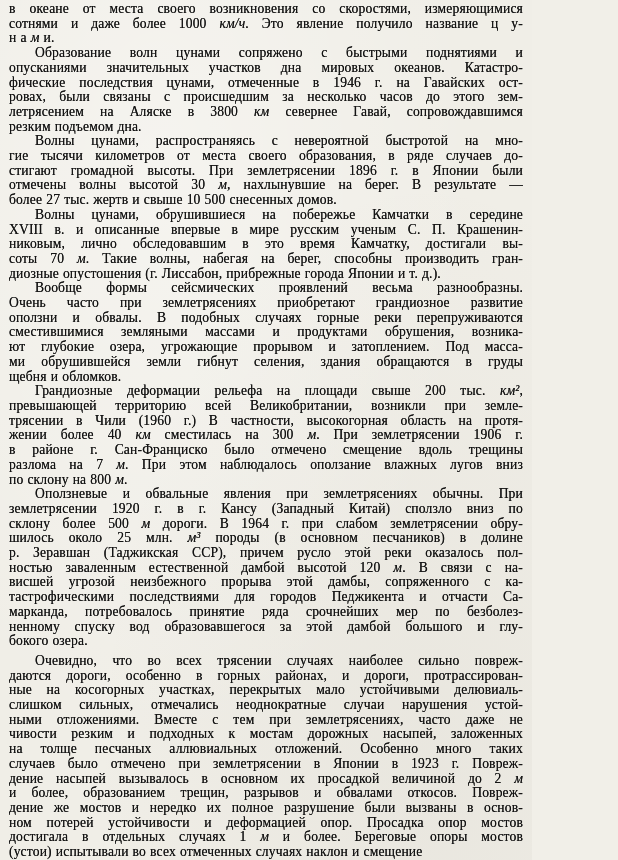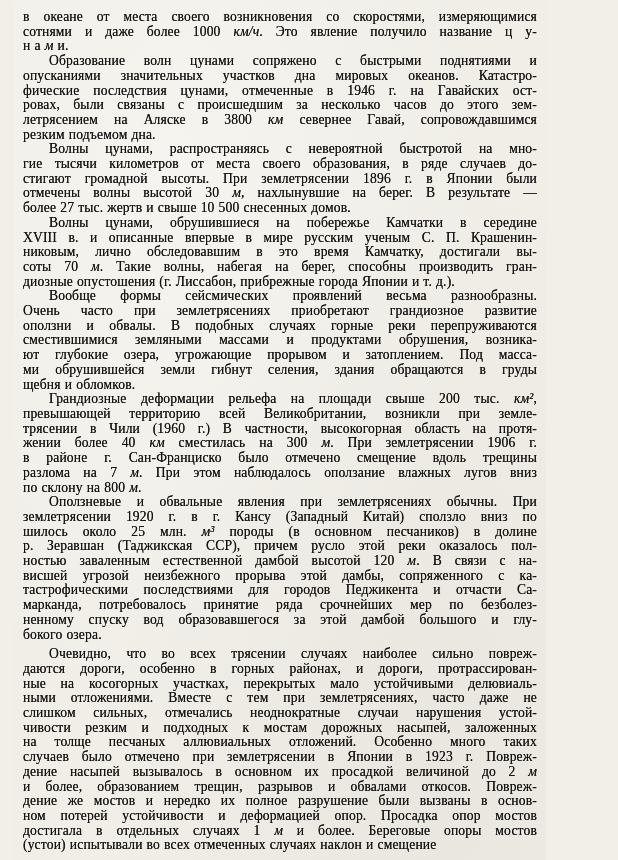--- a/index.html
+++ b/index.html
@@ -9,31 +9,30 @@
   body {
     width: 618px;
     height: 860px;
     background: #f1efe8;
     overflow: hidden;
   }
   .page {
     box-sizing: border-box;
     width: 532px;
     height: 860px;
-    padding: 10px 9px 0 9px;
+    padding: 2px 9px 0 9px;
     background:
       radial-gradient(ellipse at 30% 20%, rgba(255,255,255,0.35), rgba(0,0,0,0) 60%),
       radial-gradient(ellipse at 80% 90%, rgba(120,110,90,0.06), rgba(0,0,0,0) 55%),
       #f0eee7;
     font-family: "Liberation Serif", "DejaVu Serif", serif;
     font-size: 13.6px;
     line-height: 14.7px;
     color: #141414;
     text-shadow: 0 0 0.45px rgba(20,20,20,0.85);
-    margin-left: 14px;
   }
   .paragraph {
     margin: 0;
   }
   .paragraph.space-before {
     margin-top: 5px;
   }
   .line {
     text-align: justify;
     text-align-last: justify;
@@ -98,35 +97,36 @@
         <div class="line">превышающей территорию всей Великобритании, возникли при земле-</div>
         <div class="line">трясении в Чили (1960 г.) В частности, высокогорная область на протя-</div>
         <div class="line">жении более 40 <i>км</i> сместилась на 300 <i>м</i>. При землетрясении 1906 г.</div>
         <div class="line">в районе г. Сан-Франциско было отмечено смещение вдоль трещины</div>
         <div class="line">разлома на 7 <i>м</i>. При этом наблюдалось оползание влажных лугов вниз</div>
         <div class="line last">по склону на 800 <i>м</i>.</div>
       </div>
       <div class="paragraph">
         <div class="line indent">Оползневые и обвальные явления при землетрясениях обычны. При</div>
         <div class="line">землетрясении 1920 г. в г. Кансу (Западный Китай) сползло вниз по</div>
+        <div class="line">склону более 500 <i>м</i> дороги. В 1964 г. при слабом землетрясении обру-</div>
         <div class="line">шилось около 25 млн. <i>м³</i> породы (в основном песчаников) в долине</div>
         <div class="line">р. Зеравшан (Таджикская ССР), причем русло этой реки оказалось пол-</div>
         <div class="line">ностью заваленным естественной дамбой высотой 120 <i>м</i>. В связи с на-</div>
         <div class="line">висшей угрозой неизбежного прорыва этой дамбы, сопряженного с ка-</div>
         <div class="line">тастрофическими последствиями для городов Педжикента и отчасти Са-</div>
         <div class="line">марканда, потребовалось принятие ряда срочнейших мер по безболез-</div>
         <div class="line">ненному спуску вод образовавшегося за этой дамбой большого и глу-</div>
         <div class="line last">бокого озера.</div>
       </div>
       <div class="paragraph space-before">
         <div class="line indent">Очевидно, что во всех трясении случаях наиболее сильно повреж-</div>
         <div class="line">даются дороги, особенно в горных районах, и дороги, протрассирован-</div>
         <div class="line">ные на косогорных участках, перекрытых мало устойчивыми делювиаль-</div>
+        <div class="line">слишком сильных, отмечались неоднократные случаи нарушения устой-</div>
         <div class="line">ными отложениями. Вместе с тем при землетрясениях, часто даже не</div>
-        <div class="line">слишком сильных, отмечались неоднократные случаи нарушения устой-</div>
         <div class="line">чивости резким и подходных к мостам дорожных насыпей, заложенных</div>
         <div class="line">на толще песчаных аллювиальных отложений. Особенно много таких</div>
         <div class="line">случаев было отмечено при землетрясении в Японии в 1923 г. Повреж-</div>
         <div class="line">дение насыпей вызывалось в основном их просадкой величиной до 2 <i>м</i></div>
         <div class="line">и более, образованием трещин, разрывов и обвалами откосов. Повреж-</div>
         <div class="line">дение же мостов и нередко их полное разрушение были вызваны в основ-</div>
         <div class="line">ном потерей устойчивости и деформацией опор. Просадка опор мостов</div>
         <div class="line">достигала в отдельных случаях 1 <i>м</i> и более. Береговые опоры мостов</div>
         <div class="line last">(устои) испытывали во всех отмеченных случаях наклон и смещение</div>
       </div>

